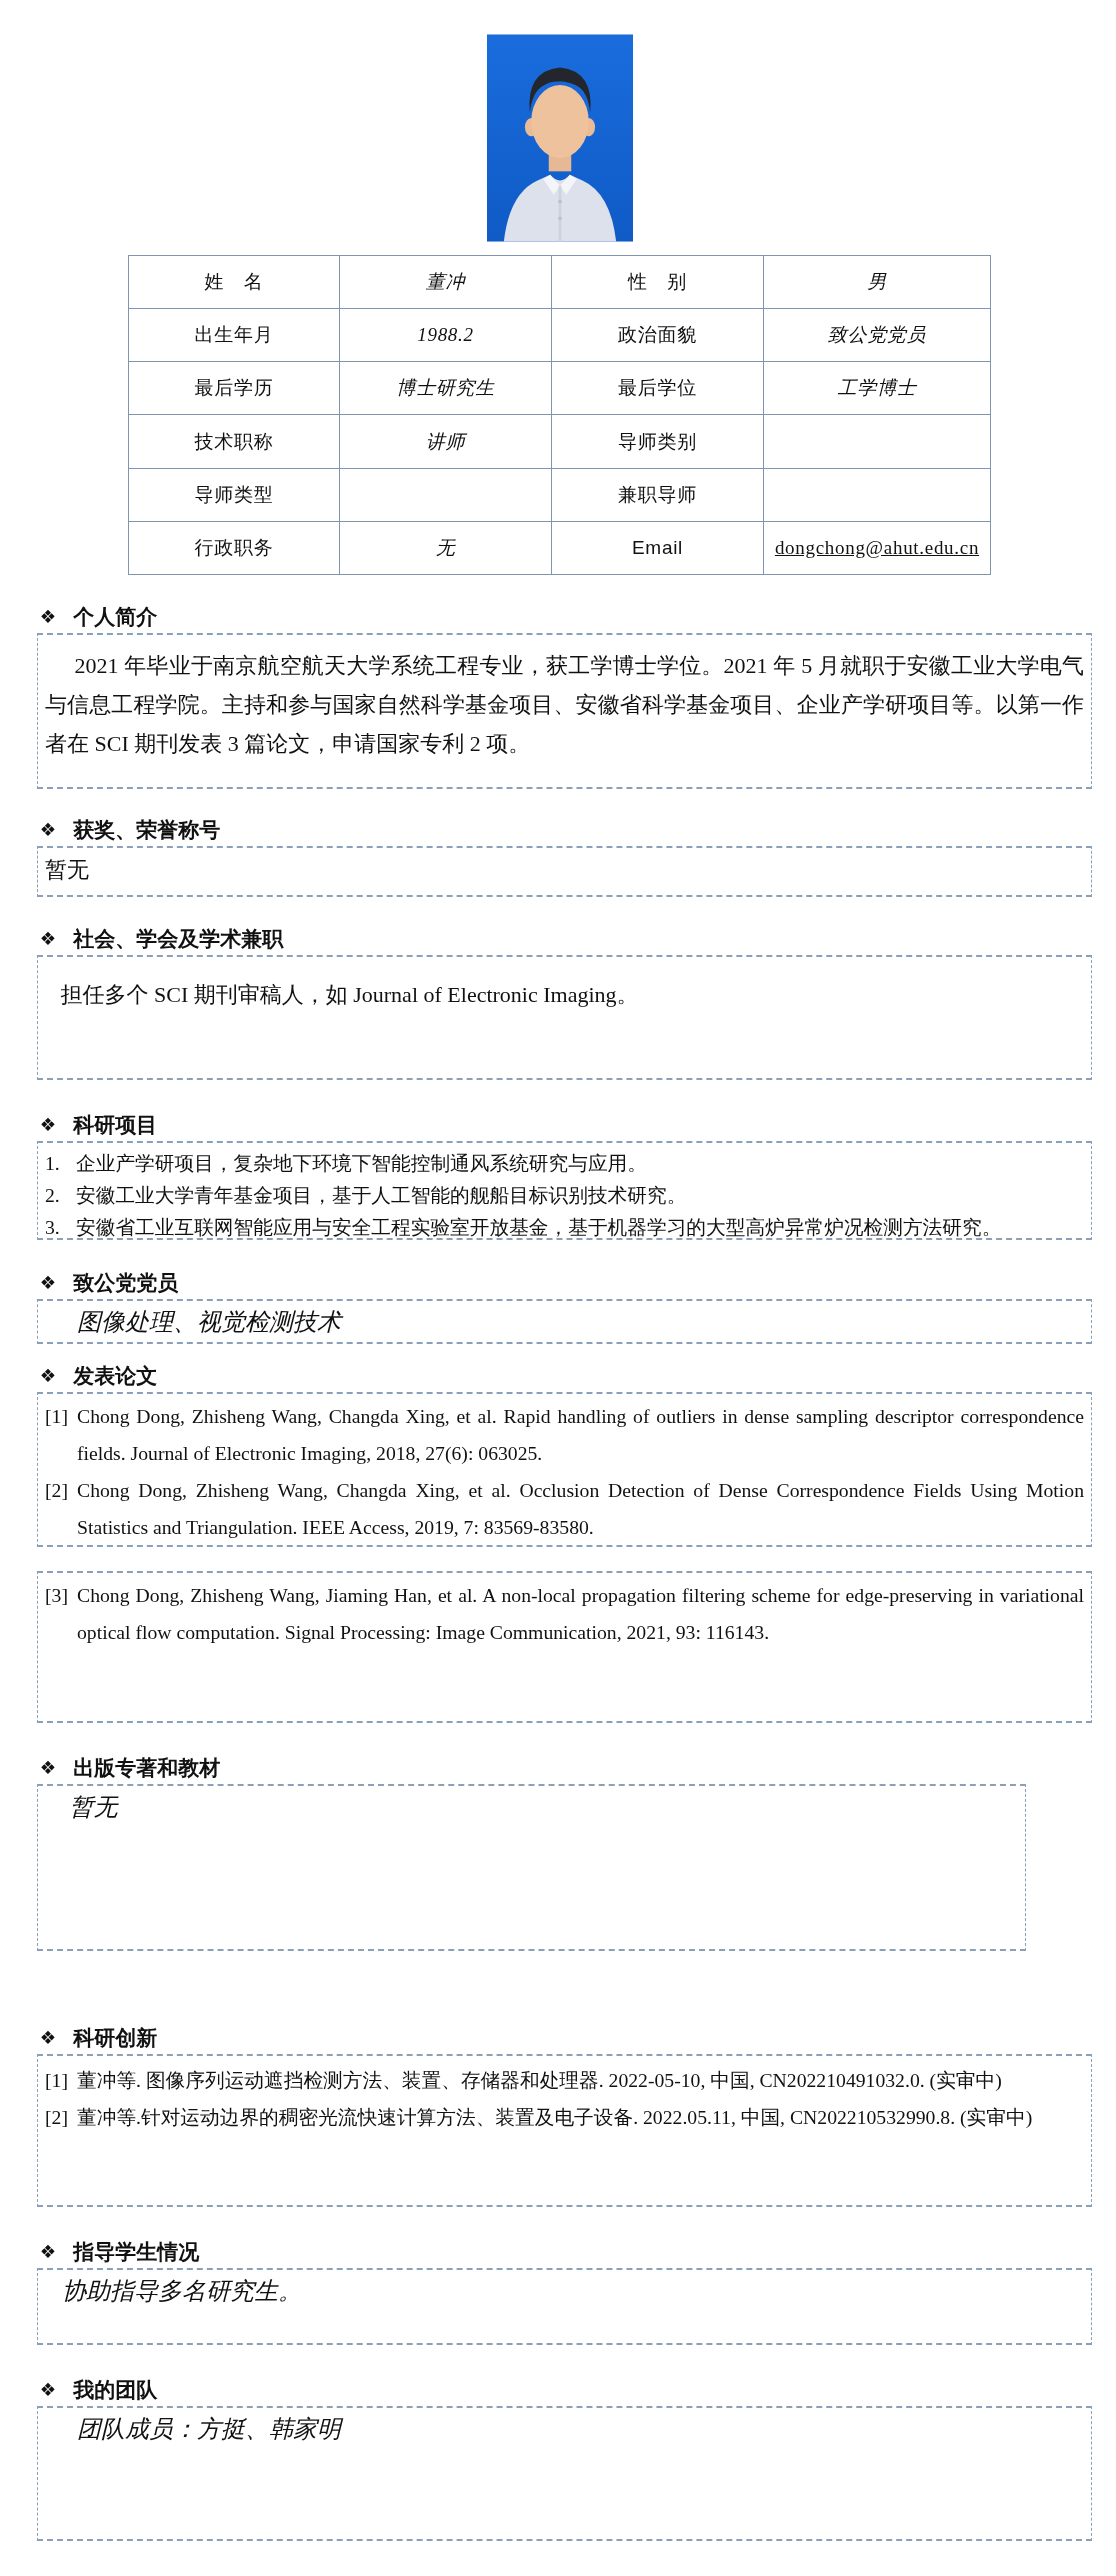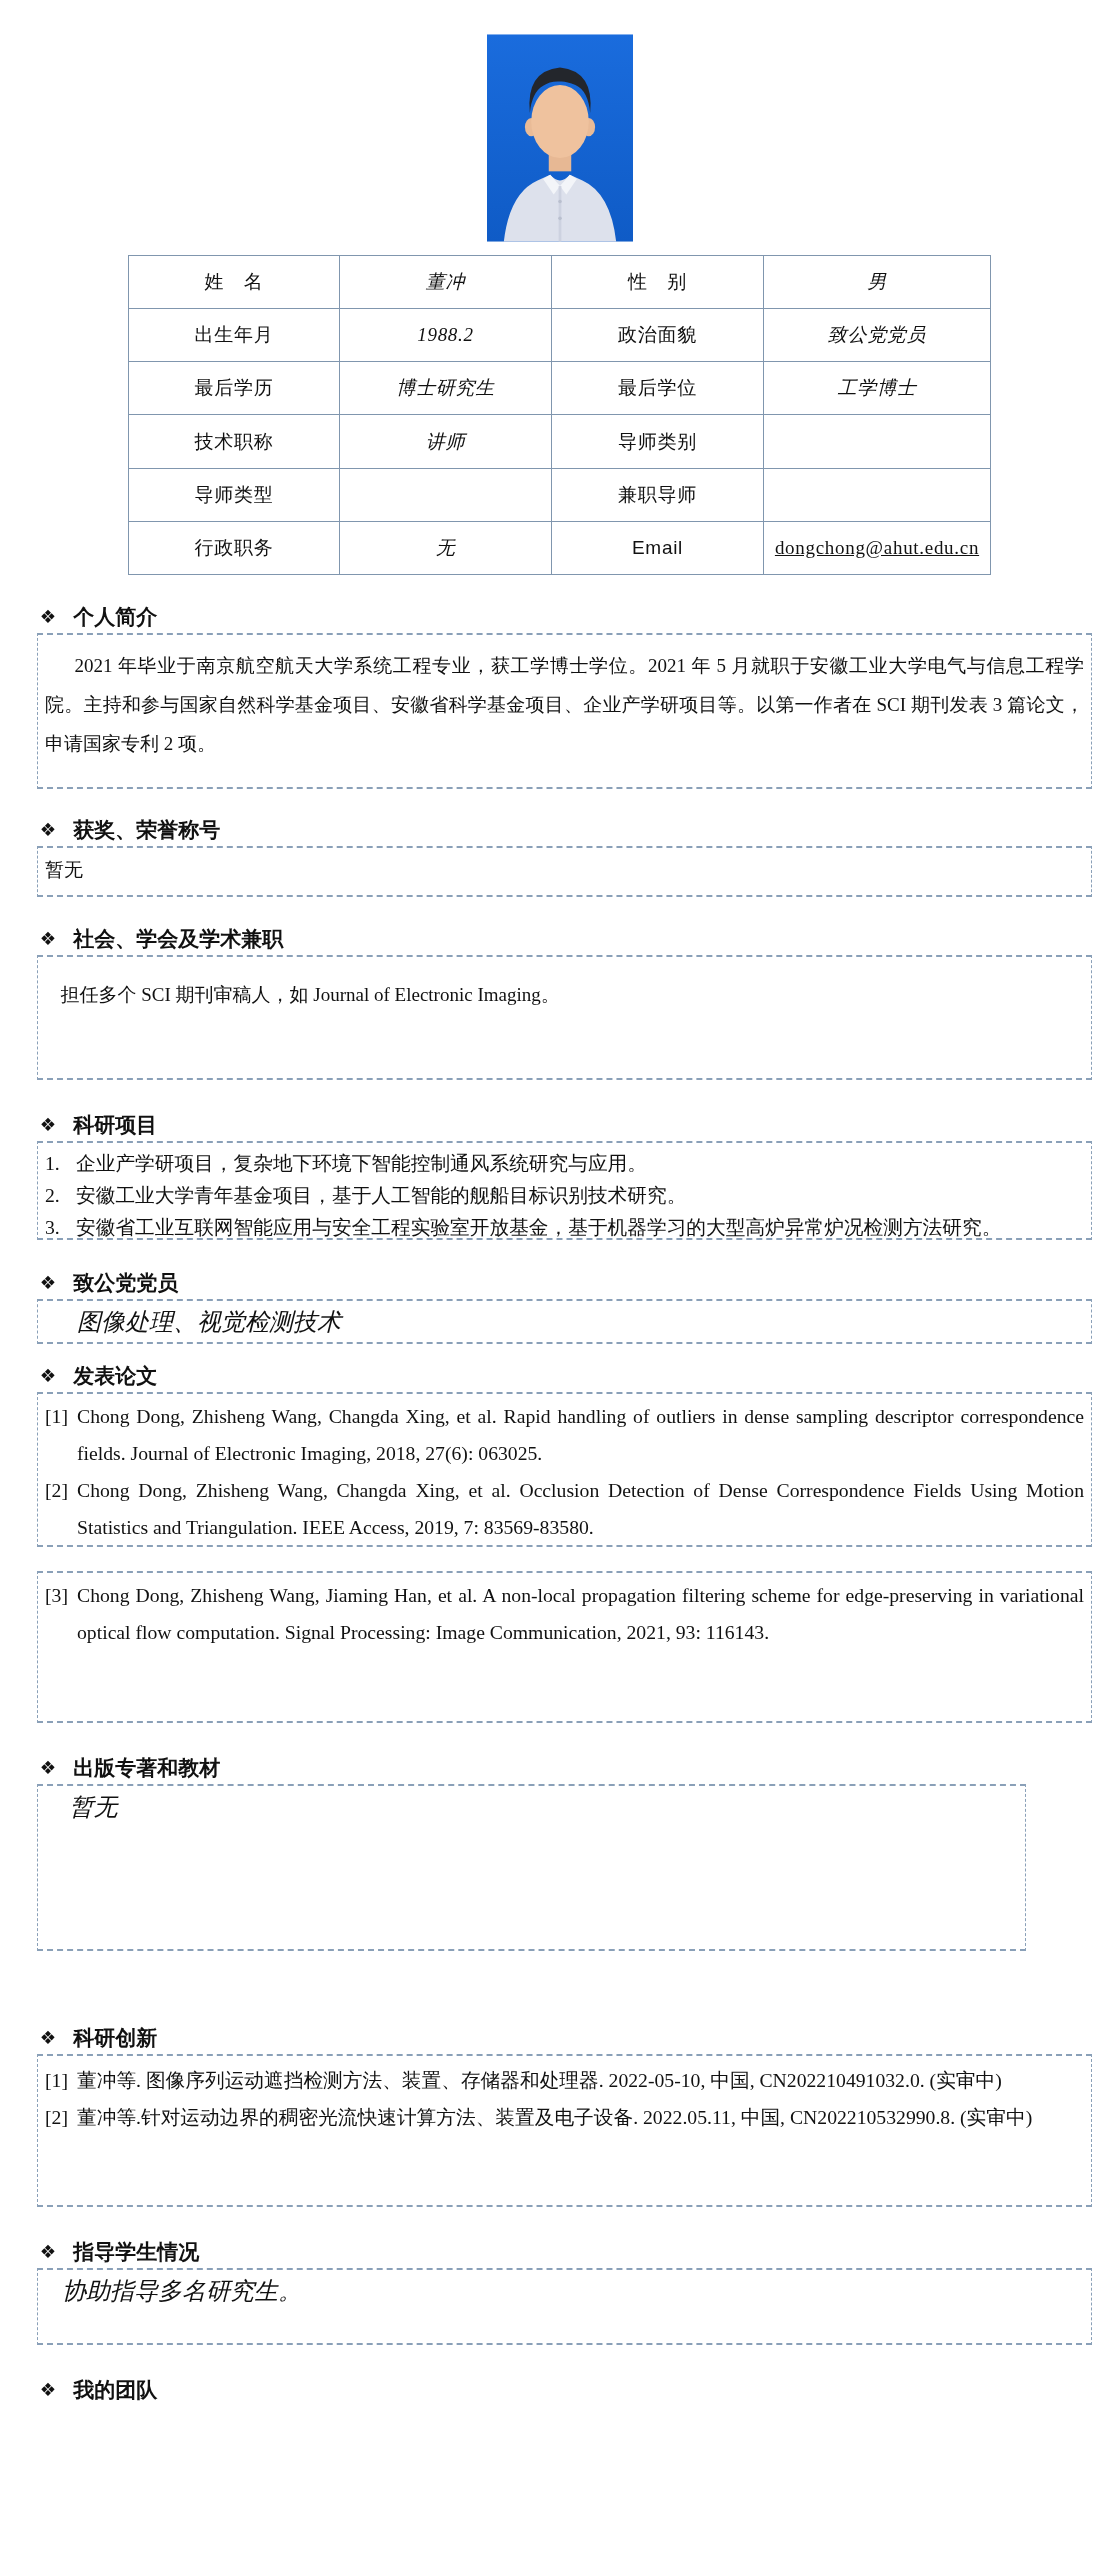--- a/index.html
+++ b/index.html
@@ -38,21 +38,21 @@
   
   .sec{position:absolute;left:37px;width:1055px;}
   .sec-h{display:flex;align-items:center;height:24px;font-weight:bold;font-size:21px;}
   .bullet{font-size:18.3px;line-height:1;margin:0 17px 0 2.8px;font-family:"DejaVu Sans",sans-serif;}
   .box{
     box-sizing:border-box;margin-top:4.2px;
     border:1.4px dashed var(--dash);
     border-top-width:2.1px;border-bottom-width:2.1px;
     padding:5.6px 7px;overflow:hidden;
   }
-  .para{margin:0;font-size:19px;line-height:39px;}
+  .para{margin:0;font-size:22px;line-height:39px;}
   .justify{text-align:justify;}
   .indent-first{text-indent:29.6px;}
   .kai{font-style:italic;font-size:24px;line-height:31px;}
   .pad-top{padding-top:12.7px;line-height:39px;}
   
   .proj{display:flex;font-size:19.7px;line-height:32px;}
   .proj .num{width:31px;flex:0 0 31px;}
   .proj .txt{flex:1;}
   
   .ref{display:flex;font-size:19.7px;}
@@ -258,16 +258,19 @@
     <div class="box" style="height:77px">
       <p class="para kai" style="margin-left:17px">协助指导多名研究生。</p>
     </div>
   </div>
 
   <div class="sec" style="top:2378px">
     <div class="sec-h">
       <span class="bullet">❖</span>
       <span>我的团队</span>
     </div>
+    <div class="box" style="height:135px">
+      <p class="para kai" style="margin-left:32px">团队成员：方挺、韩家明</p>
+    </div>
   </div>
 
 </div>
 
 
 </body></html>

